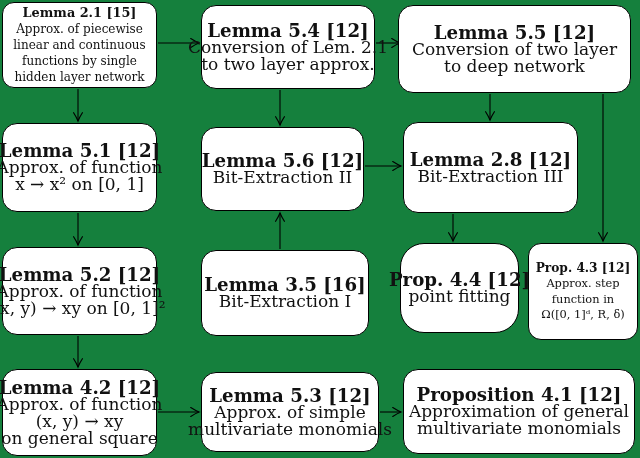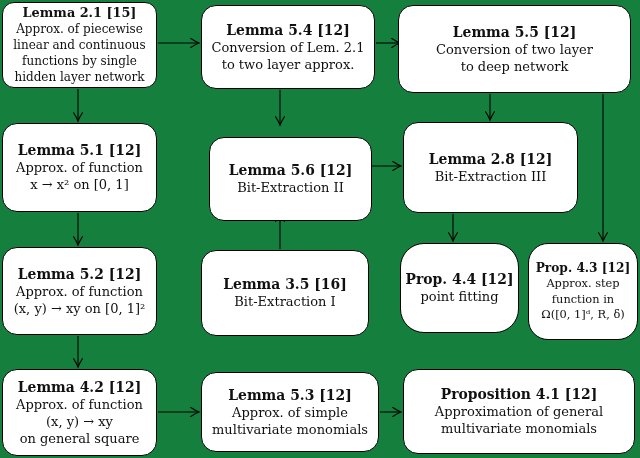--- a/index.html
+++ b/index.html
@@ -30,35 +30,35 @@
     position: absolute;
     box-sizing: border-box;
     border: 1.4px solid #000000;
     border-radius: 15px;
     background: #ffffff;
     display: flex;
     flex-direction: column;
     justify-content: center;
     align-items: center;
     text-align: center;
-    font-size: 13px;
+    font-size: 17px;
     line-height: 17px;
     color: #111111;
     padding: 1px 2px;
   }
   .node-title {
     font-weight: bold;
     font-size: 1.07em;
     white-space: nowrap;
   }
   .node-line {
     white-space: nowrap;
   }
   .node-lemma-2-1 { line-height: 16px; border-radius: 12px; font-size: 12px; }
-  .node-prop-4-3  { font-size: 11.4px; line-height: 15.5px; border-radius: 20px; }
+  .node-prop-4-3  { font-size: 11.4px; line-height: 15.5px; border-radius: 13px; }
   .node-prop-4-4  { border-radius: 24px; }
 </style>
 </head>
 <body>
 
 <div id="canvas">
   <svg id="edge-layer" width="640" height="458">
     <defs>
       <marker id="arrowhead" viewBox="0 0 10 10" refX="8.5" refY="5" markerWidth="10" markerHeight="10" orient="auto">
         <path d="M1,1 Q5,3.6 8.5,5 Q5,6.4 1,9" fill="none" stroke="#000000" stroke-width="1.1" stroke-linecap="round"></path>
@@ -93,21 +93,21 @@
     <div class="node node-lemma-5-5" style="left: 398px; top: 5px; width: 233px; height: 88px;">
     <div class="node-title">Lemma 5.5 [12]</div>
   <div class="node-line">Conversion of two layer</div>
       <div class="node-line">to deep network</div>
     </div>
     <div class="node node-lemma-5-1" style="left: 2px; top: 123px; width: 155px; height: 89px;">
     <div class="node-title">Lemma 5.1 [12]</div>
   <div class="node-line">Approx. of function</div>
       <div class="node-line">x → x² on [0, 1]</div>
     </div>
-    <div class="node node-lemma-5-6" style="left: 209px; top: 127px; width: 163px; height: 84px; margin-top: 10px;">
+    <div class="node node-lemma-5-6" style="left: 201px; top: 127px; width: 163px; height: 84px;">
     <div class="node-title">Lemma 5.6 [12]</div>
   <div class="node-line">Bit-Extraction II</div>
     </div>
     <div class="node node-lemma-5-7" style="left: 403px; top: 122px; width: 175px; height: 91px;">
     <div class="node-title">Lemma 2.8 [12]</div>
   <div class="node-line">Bit-Extraction III</div>
     </div>
     <div class="node node-lemma-5-2" style="left: 2px; top: 247px; width: 155px; height: 88px; align-items: center;">
     <div class="node-title">Lemma 5.2 [12]</div>
   <div class="node-line">Approx. of function</div>

